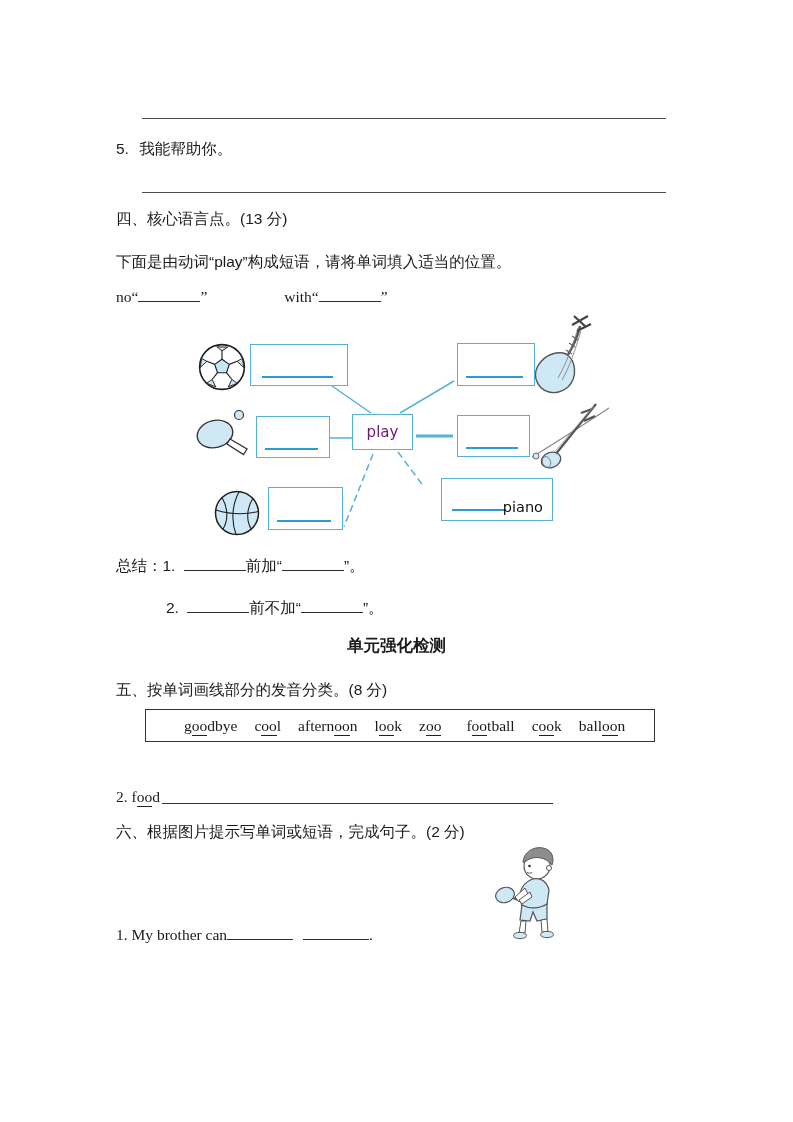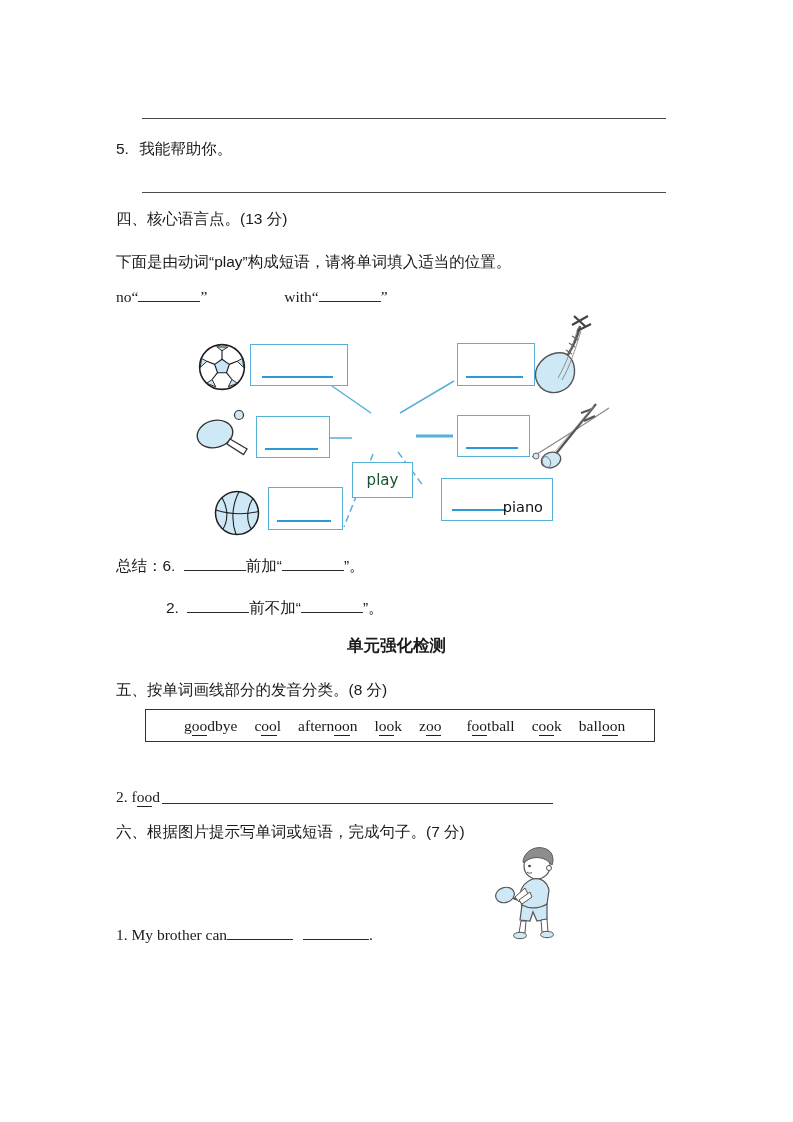--- a/index.html
+++ b/index.html
@@ -13,21 +13,21 @@
   .answer-line { border-top:1.6px solid #4a4a4a; height:0; }
   .blank { display:inline-block; border-bottom:1.4px solid #2b2b2b; height:14px; vertical-align:baseline; }
   .b62 { width:62px; }
   .b66 { width:66px; }
   
   .dbox { position:absolute; border:1.6px solid #57b0d8; background:#fff; box-sizing:border-box; }
   .iline { position:absolute; left:11%; width:74%; bottom:7px; border-bottom:2px solid #2d9bd3; }
   .play-box {
     position:absolute; border:1.6px solid #57b0d8; background:#fff; box-sizing:border-box;
     display:flex; align-items:center; justify-content:center;
-    font-family:"DejaVu Sans","Liberation Sans",sans-serif; font-size:15px; color:#14532d;margin-top:48px;
+    font-family:"DejaVu Sans","Liberation Sans",sans-serif; font-size:15px; color:#701a75;
   }
   .piano-label {
     position:absolute; right:9px; bottom:5px;
     font-family:"DejaVu Sans","Liberation Sans",sans-serif; font-size:14.5px; color:#111;
   }
   .piano-line { position:absolute; left:10px; bottom:9px; width:54px; border-bottom:2px solid #2d9bd3; }
   
   .word-box {
     position:absolute; border:1.5px solid #333; box-sizing:border-box;
     display:flex; align-items:center; gap:17px; padding-left:38px; font-size:15.5px;
@@ -139,21 +139,21 @@
   <div class="dbox" style="left:268px; top:487px; width:75px; height:43px;">
     <span class="iline"></span>
   </div>
 
   <div class="dbox" style="left:433px; top:478px; width:112px; height:43px;margin-left:8px;">
     <span class="piano-line"></span>
     <span class="piano-label">piano</span>
   </div>
 
   <div class="abs cn" style="left:116px; top:556px;">
-    <span>总结：6.</span>
+    <span>总结：1.</span>
     <span class="blank b62" style="margin-left:4px;"></span><span>前加“</span><span class="blank b62"></span><span>”。</span>
   </div>
 
   <div class="abs cn" style="left:166px; top:598px;">
     <span>2.</span>
     <span class="blank b62" style="margin-left:4px;"></span><span>前不加“</span><span class="blank b62"></span><span>”。</span>
   </div>
 
   <div class="unit-title" style="top:635px;">单元强化检测</div>
 
@@ -169,21 +169,21 @@
     <span><span>c</span><span class="oo">oo</span><span>k</span></span>
     <span><span>ball</span><span class="oo">oo</span><span>n</span></span>
   </div>
 
 
   <div class="ans-row" style="left:116px; top:786px; width:437px; height:20px;">
     <span><span>2. </span><span>f</span><span class="oo">oo</span><span>d</span></span>
     <span class="fill-line"></span>
   </div>
 
-  <div class="abs cn" style="left:116px; top:822px;">六、根据图片提示写单词或短语，完成句子。(7 分)</div>
+  <div class="abs cn" style="left:116px; top:822px;">六、根据图片提示写单词或短语，完成句子。(2 分)</div>
 
   <svg class="abs" style="left:492px; top:842px;" width="78" height="98" viewBox="0 0 78 98">
 
     <ellipse cx="13" cy="53" rx="9.5" ry="7.5" transform="rotate(-18 13 53)" fill="#cfe8f6" stroke="#555" stroke-width="1.2"></ellipse>
     <path d="M21,56 L29,59" stroke="#555" stroke-width="2.2"></path>
 
     <circle cx="45" cy="24" r="13" fill="#fff" stroke="#555" stroke-width="1.2"></circle>
     <path d="M31,20 C32,8 46,2 56,8 C61,11 62,18 60,23 C54,15 42,13 34,19 C32,20 31,21 31,20 Z" fill="#8d8d8d" stroke="#555" stroke-width="1"></path>
     <circle cx="37.5" cy="24" r="1.3" fill="#333"></circle>
     <path d="M35,30 C36.5,31.5 38.5,31.5 40,30.5" fill="none" stroke="#555" stroke-width="1"></path>

